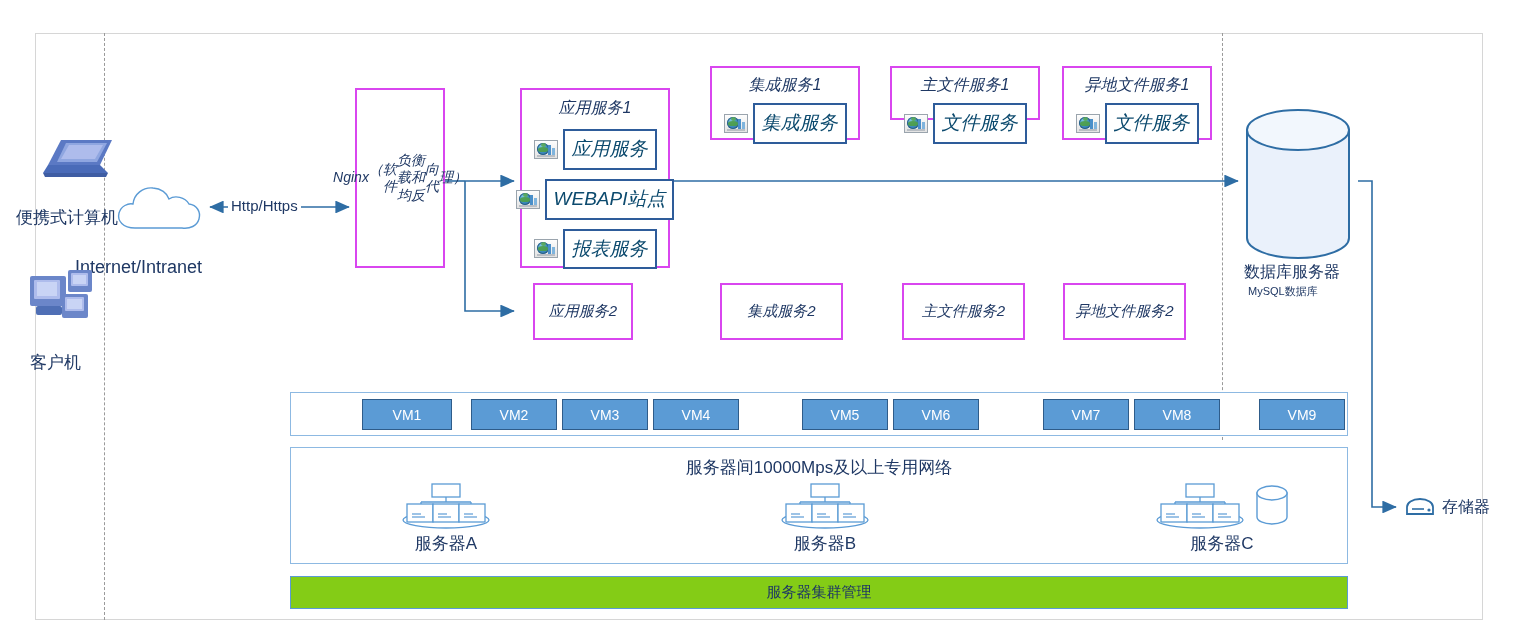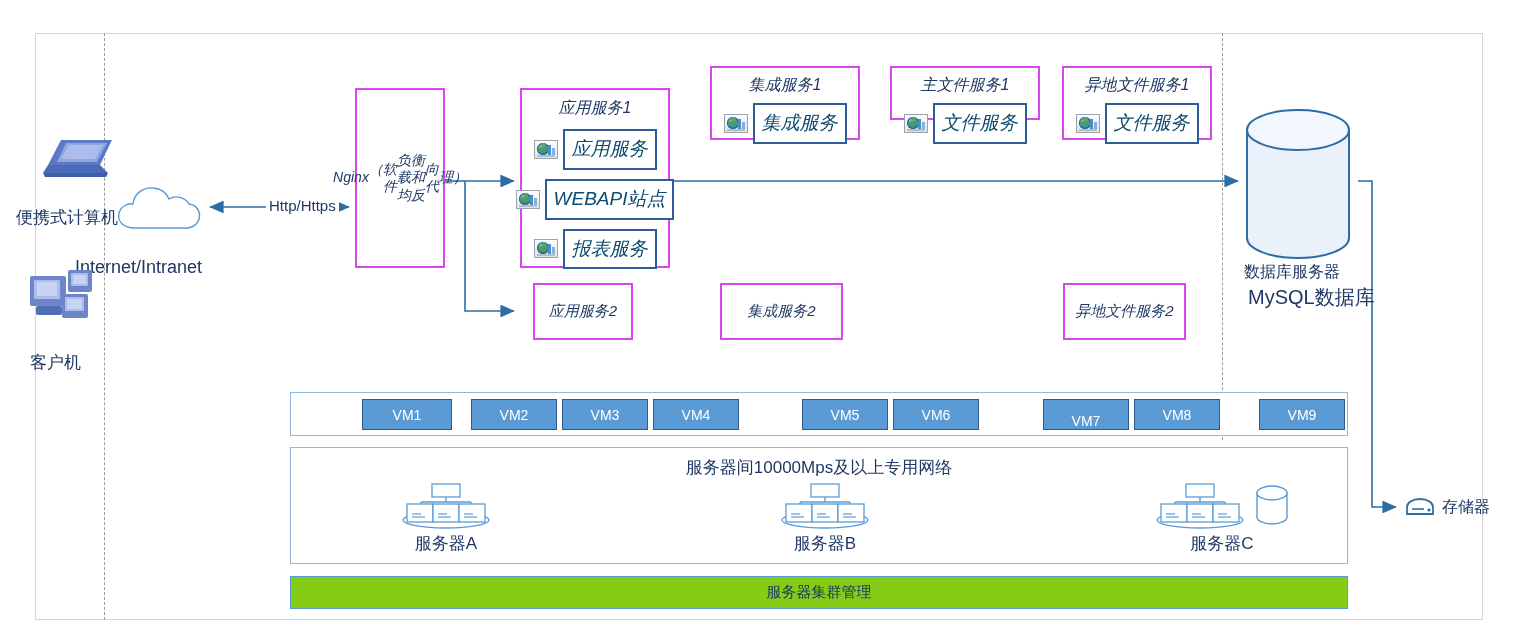--- a/index.html
+++ b/index.html
@@ -211,21 +211,21 @@
     <path d="M10,28 L62,28 L70,36 L5,36 Z" fill="#4a6bb8"></path>
     <path d="M5,36 L70,36 L68,40 L7,40 Z" fill="#3f5da3"></path>
   </svg>
   <div class="lbl lbl-big" style="left:16px;top:178px;">便携式计算机</div>
 
   <svg class="cloud" viewBox="0 0 92 56">
     <path d="M23,48 C11,48 5,41 7,33 C9,26 16,23 21,24 C22,14 31,7 41,8 C49,8.5 55,13 57,19
              C63,15 73,17 77,24 C85,25 89,32 87,39 C85,46 78,49 70,48 Z" fill="#ffffff" stroke="#5b9bd5" stroke-width="1.4"></path>
   </svg>
   <div class="lbl" style="left:75px;top:257px;font-size:18px;">Internet/Intranet</div>
-  <div class="lbl" style="left:228px;top:197px;background:#fff;padding:0 3px;margin-left:38px;">Http/Https</div>
+  <div class="lbl" style="left:228px;top:197px;background:#fff;padding:0 3px;">Http/Https</div>
 
   <svg id="clients" viewBox="0 0 80 62">
     <g>
       <rect x="2" y="8" width="36" height="30" rx="2" fill="#6b86c9"></rect>
       <rect x="6" y="12" width="26" height="19" rx="1" fill="#aebcec"></rect>
       <rect x="9" y="14" width="20" height="14" fill="#c9d4f5"></rect>
       <rect x="8" y="38" width="26" height="9" rx="2" fill="#4f6fb5"></rect>
     </g>
     <g>
       <rect x="40" y="2" width="24" height="22" rx="2" fill="#6b86c9"></rect>
@@ -321,32 +321,35 @@
       <span class="svc-chip">文件服务</span>
     </div>
   </div>
 
   <div class="box" style="left:533px;top:283px;width:100px;height:57px;">
     <span>应用服务2</span>
   </div>
   <div class="box" style="left:720px;top:283px;width:123px;height:57px;">
     <span>集成服务2</span>
   </div>
+  <div class="box" style="left:902px;top:283px;width:123px;height:57px;">
+    <span>主文件服务2</span>
+  </div>
   <div class="box" style="left:1063px;top:283px;width:123px;height:57px;">
     <span>异地文件服务2</span>
   </div>
 
   <div id="db-cyl">
     <svg width="110" height="152" viewBox="0 0 110 152">
       <path d="M4,22 L4,130 A51,20 0 0 0 106,130 L106,22 Z" fill="#eaf1fb" stroke="#2e6da4" stroke-width="2"></path>
       <ellipse cx="55" cy="22" rx="51" ry="20" fill="#f2f7fd" stroke="#2e6da4" stroke-width="2"></ellipse>
     </svg>
   </div>
   <div class="lbl" style="left:1244px;top:262px;font-size:16px;">数据库服务器</div>
-  <div class="lbl" style="left:1248px;top:284px;font-size:20px;">MySQL数据库</div>
+  <div class="lbl" style="left:1248px;top:284px;font-size:11px;">MySQL数据库</div>
 
   <svg id="storage-ico" viewBox="0 0 32 22">
     <path d="M3,18 L3,11 C3,7 8,3 16,3 C24,3 29,7 29,11 L29,18 Z" fill="#ffffff" stroke="#2e6da4" stroke-width="1.8"></path>
     <line x1="8" y1="13" x2="20" y2="13" stroke="#2e6da4" stroke-width="1.6"></line>
     <circle cx="25" cy="14" r="1.6" fill="#2e6da4"></circle>
   </svg>
   <div class="lbl" style="left:1442px;top:497px;font-size:16px;">存储器</div>
 
   <div id="vm-strip">
       <div class="vm" style="left: 71px; width: 90px;">
@@ -360,21 +363,21 @@
       </div>
       <div class="vm" style="left: 362px; width: 86px;">
         <span>VM4</span>
       </div>
       <div class="vm" style="left: 511px; width: 86px;">
         <span>VM5</span>
       </div>
       <div class="vm" style="left: 602px; width: 86px;">
         <span>VM6</span>
       </div>
-      <div class="vm" style="left: 752px; width: 86px; align-items: flex-end;">
+      <div class="vm" style="left: 752px; width: 86px;">
         <span>VM7</span>
       </div>
       <div class="vm" style="left: 843px; width: 86px;">
         <span>VM8</span>
       </div>
       <div class="vm" style="left: 968px; width: 86px;">
         <span>VM9</span>
       </div>
     </div>
 

